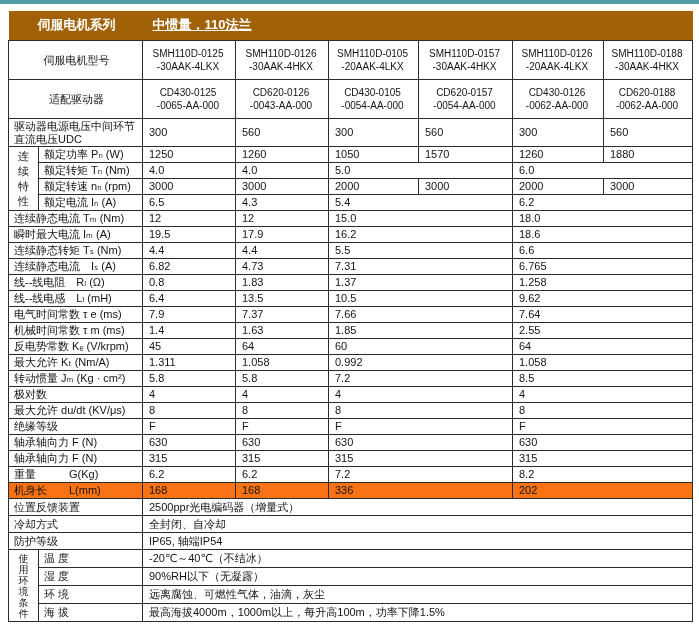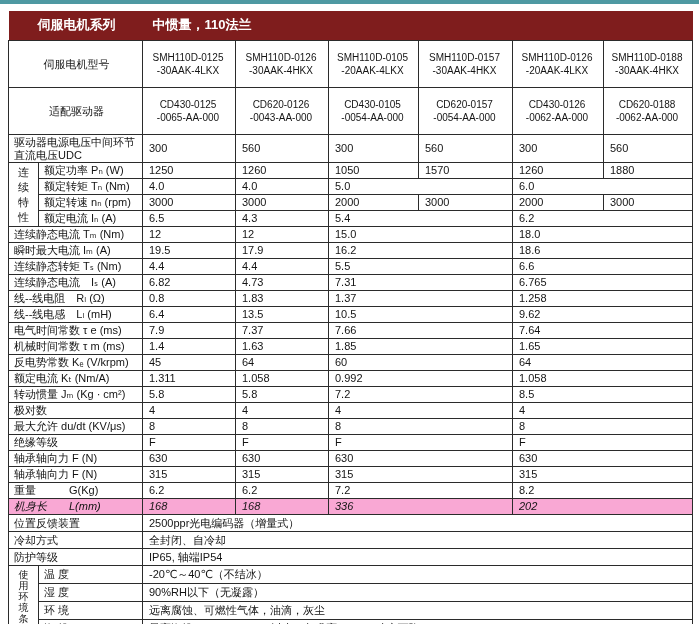--- a/index.html
+++ b/index.html
@@ -12,36 +12,36 @@
     border-collapse:collapse;table-layout:fixed;
     margin:7px 0 0 8px;width:684px;
   }
   td{
     border:1px solid #2b2b2b;
     font-size:11px;line-height:1.15;
     padding:1px 3px 1px 5px;
     vertical-align:middle;overflow:hidden;
   }
   tr.head td{
-    border:none;background:#7f1d1d;color:#fff;
+    border:none;background:#a16207;color:#fff;
     font-weight:bold;font-size:13px;height:27px;
   }
   td.head-left{text-align:center;}
-  td.head-right{border-left:3px solid #fff;padding-left:10px;}
-  tr.h35{height:47px;} tr.h31{height:24px;} tr.h16{height:16px;}
+  td.head-right{border-left:3px solid #fff;padding-left:10px;text-decoration:underline;}
+  tr.h35{height:39px;} tr.h31{height:24px;} tr.h16{height:16px;}
   tr.h17{height:17px;} tr.h18{height:18px;}
   td.model{font-size:10px;white-space:pre-line;text-align:center;padding:2px 6px 2px 4px;line-height:1.3;margin-top:28px;}
   td.ctr{text-align:center;}
   td.vgroup{
     text-align:center;padding:0;white-space:pre-line;
     font-size:11px;line-height:15px;
   }
   td.vgroup.env{font-size:10px;line-height:11px;}
   td.val{padding-left:6px;}
-  tr.hl td{background:#f9a8d4;font-style:italic;}
+  tr.hl td{background:#f97316;}
 </style>
 </head>
 <body>
 
 <div class="top-strip"></div>
 
 <table class="spec">
   <colgroup>
     <col style="width:30px">
       <col style="width:104px">
@@ -185,31 +185,31 @@
     <td class="val">7.9</td>
     <td class="val">7.37</td>
     <td class="val" colspan="2">7.66</td>
     <td class="val" colspan="2">7.64</td>
   </tr>
   <tr class="h16">
     <td colspan="2">机械时间常数 τ m (ms)</td>
     <td class="val">1.4</td>
     <td class="val">1.63</td>
     <td class="val" colspan="2">1.85</td>
-    <td class="val" colspan="2">1.65</td>
+    <td class="val" colspan="2">2.55</td>
   </tr>
   <tr class="h16">
     <td colspan="2">反电势常数 Kₑ (V/krpm)</td>
     <td class="val">45</td>
     <td class="val">64</td>
     <td class="val" colspan="2">60</td>
     <td class="val" colspan="2">64</td>
   </tr>
   <tr class="h16">
-    <td colspan="2">额定电流 Kₜ (Nm/A)</td>
+    <td colspan="2">最大允许 Kₜ (Nm/A)</td>
     <td class="val">1.311</td>
     <td class="val">1.058</td>
     <td class="val" colspan="2">0.992</td>
     <td class="val" colspan="2">1.058</td>
   </tr>
   <tr class="h16">
     <td colspan="2">转动惯量 Jₘ (Kg · cm²)</td>
     <td class="val">5.8</td>
     <td class="val">5.8</td>
     <td class="val" colspan="2">7.2</td>

